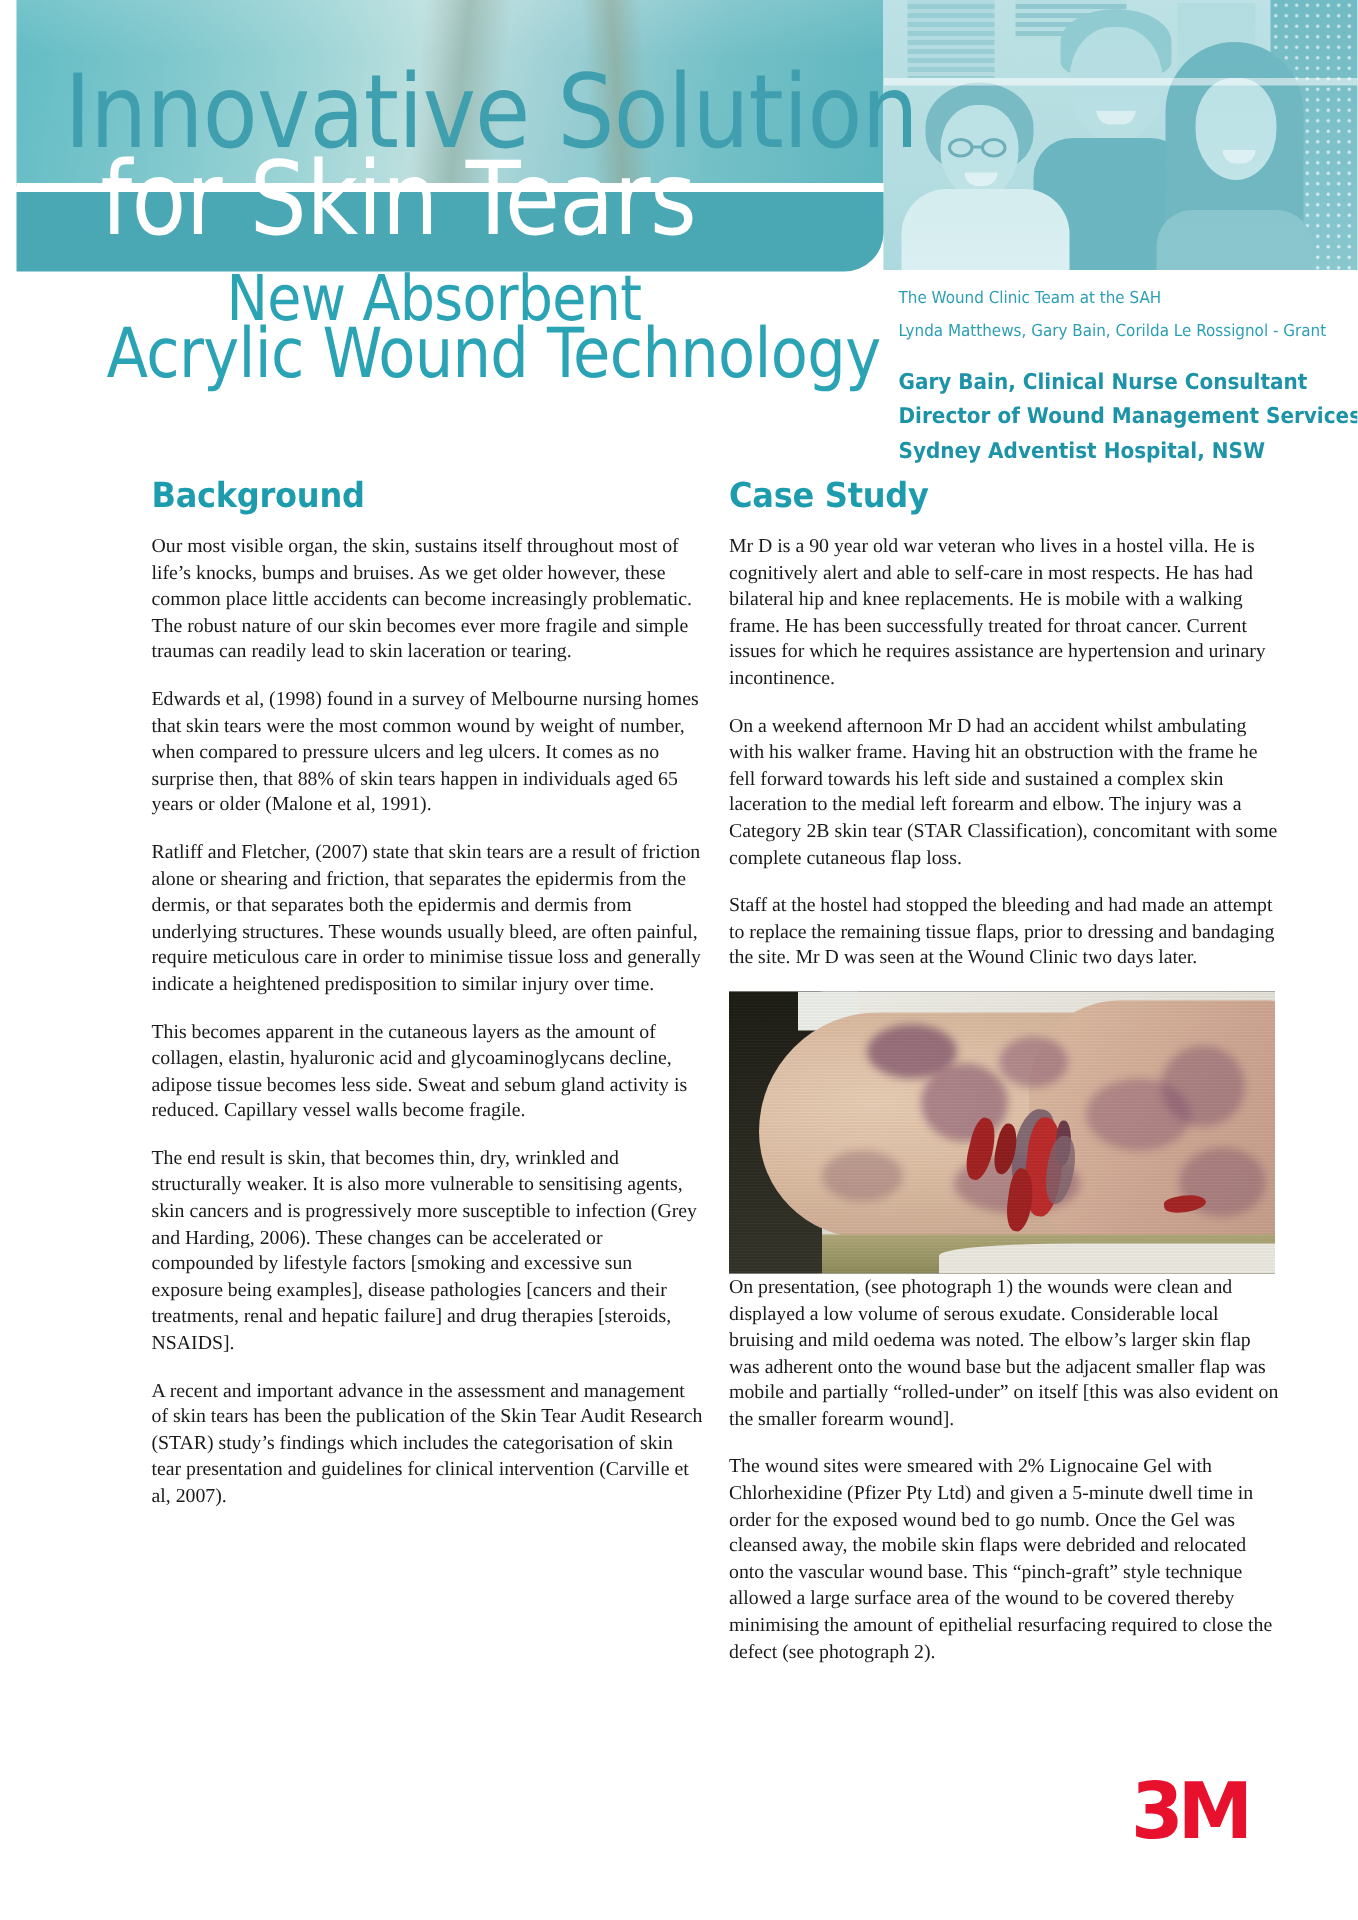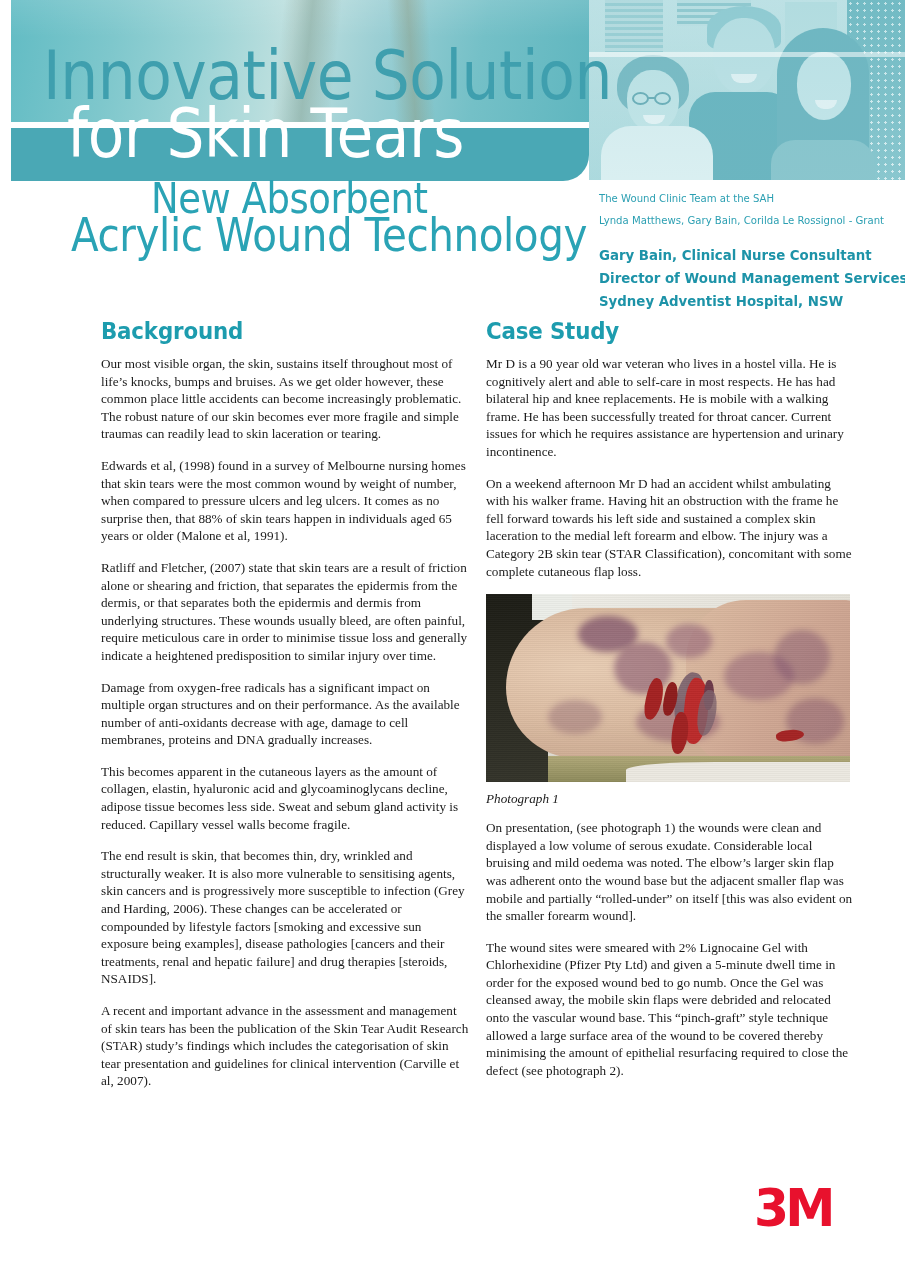--- a/index.html
+++ b/index.html
@@ -245,30 +245,30 @@
     </div>
   </div>
 
   <div id="cols">
 
     <div class="col" id="col-left">
       <div class="sec-head">Background</div>
       <p class="body">Our most visible organ, the skin, sustains itself throughout most of life’s knocks, bumps and bruises. As we get older however, these common place little accidents can become increasingly problematic. The robust nature of our skin becomes ever more fragile and simple traumas can readily lead to skin laceration or tearing.</p>
       <p class="body">Edwards et al, (1998) found in a survey of Melbourne nursing homes that skin tears were the most common wound by weight of number, when compared to pressure ulcers and leg ulcers. It comes as no surprise then, that 88% of skin tears happen in individuals aged 65 years or older (Malone et al, 1991).</p>
       <p class="body">Ratliff and Fletcher, (2007) state that skin tears are a result of friction alone or shearing and friction, that separates the epidermis from the dermis, or that separates both the epidermis and dermis from underlying structures. These wounds usually bleed, are often painful, require meticulous care in order to minimise tissue loss and generally indicate a heightened predisposition to similar injury over time.</p>
-      <p class="body">Damage from oxygen-free radicals has a significant impact on multiple organ structures and on their performance. As the available number of anti-oxidants decrease with age, damage to cell membranes, proteins and DNA gradually increases.</p>
       <p class="body">This becomes apparent in the cutaneous layers as the amount of collagen, elastin, hyaluronic acid and glycoaminoglycans decline, adipose tissue becomes less side. Sweat and sebum gland activity is reduced. Capillary vessel walls become fragile.</p>
       <p class="body">The end result is skin, that becomes thin, dry, wrinkled and structurally weaker. It is also more vulnerable to sensitising agents, skin cancers and is progressively more susceptible to infection (Grey and Harding, 2006). These changes can be accelerated or compounded by lifestyle factors [smoking and excessive sun exposure being examples], disease pathologies [cancers and their treatments, renal and hepatic failure] and drug therapies [steroids, NSAIDS].</p>
       <p class="body">A recent and important advance in the assessment and management of skin tears has been the publication of the Skin Tear Audit Research (STAR) study’s findings which includes the categorisation of skin tear presentation and guidelines for clinical intervention (Carville et al, 2007).</p>
     </div>
 
     <div class="col" id="col-right">
       <div class="sec-head">Case Study</div>
       <p class="body">Mr D is a 90 year old war veteran who lives in a hostel villa. He is cognitively alert and able to self-care in most respects. He has had bilateral hip and knee replacements. He is mobile with a walking frame. He has been successfully treated for throat cancer. Current issues for which he requires assistance are hypertension and urinary incontinence.</p>
       <p class="body">On a weekend afternoon Mr D had an accident whilst ambulating with his walker frame. Having hit an obstruction with the frame he fell forward towards his left side and sustained a complex skin laceration to the medial left forearm and elbow. The injury was a Category 2B skin tear (STAR Classification), concomitant with some complete cutaneous flap loss.</p>
+      <p class="body">Staff at the hostel had stopped the bleeding and had made an attempt to replace the remaining tissue flaps, prior to dressing and bandaging the site. Mr D was seen at the Wound Clinic two days later.</p>
 
       <div id="photo-wrap">
         <div id="wound-photo">
           <div class="wp wp-bgwhite"></div>
           <div class="wp wp-dark"></div>
           <div class="wp wp-white-tl"></div>
           <div class="wp wp-arm"></div>
           <div class="wp wp-arm2"></div>
           <div class="wp bruise b1"></div>
           <div class="wp bruise b2"></div>
@@ -283,21 +283,20 @@
           <div class="wp wound-red r2"></div>
           <div class="wp wound-red r3"></div>
           <div class="wp wound-red r4"></div>
           <div class="wp wound-red r6"></div>
           <div class="wp flap f2"></div>
           <div class="wp wound-red r5"></div>
           <div class="wp wp-bottom"></div>
           <div class="wp wp-bottom2"></div>
           <div class="wp wp-grain"></div>
         </div>
-        <div class="photo-caption">Photograph 1</div>
       </div>
 
       <p class="body">On presentation, (see photograph 1) the wounds were clean and displayed a low volume of serous exudate. Considerable local bruising and mild oedema was noted. The elbow’s larger skin flap was adherent onto the wound base but the adjacent smaller flap was mobile and partially “rolled-under” on itself [this was also evident on the smaller forearm wound].</p>
       <p class="body">The wound sites were smeared with 2% Lignocaine Gel with Chlorhexidine (Pfizer Pty Ltd) and given a 5-minute dwell time in order for the exposed wound bed to go numb. Once the Gel was cleansed away, the mobile skin flaps were debrided and relocated onto the vascular wound base. This “pinch-graft” style technique allowed a large surface area of the wound to be covered thereby minimising the amount of epithelial resurfacing required to close the defect (see photograph 2).</p>
     </div>
   </div>
 
   <div id="logo-3m">3M</div>
 
 </div>

